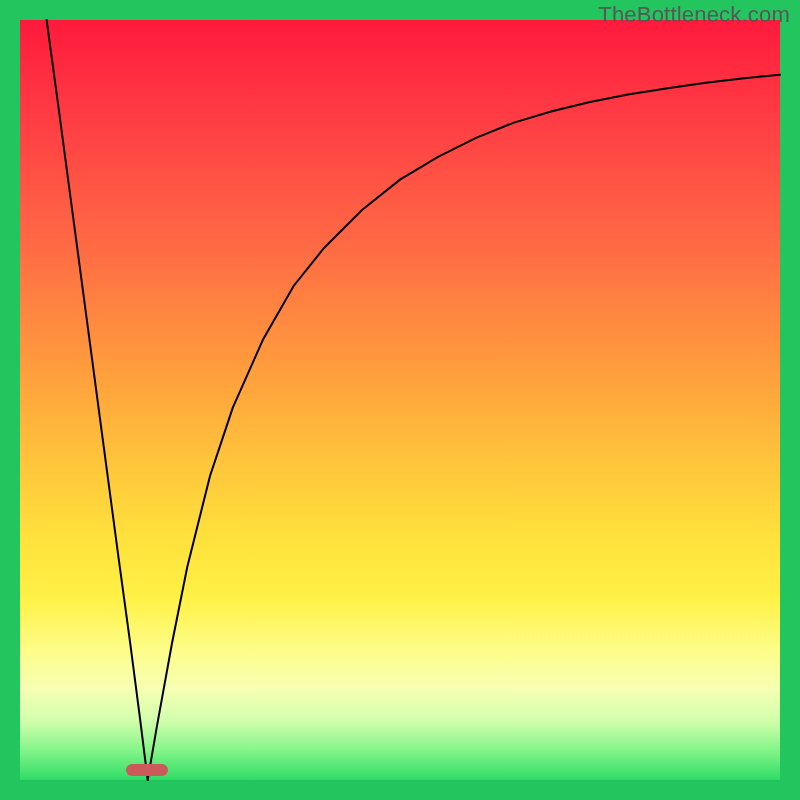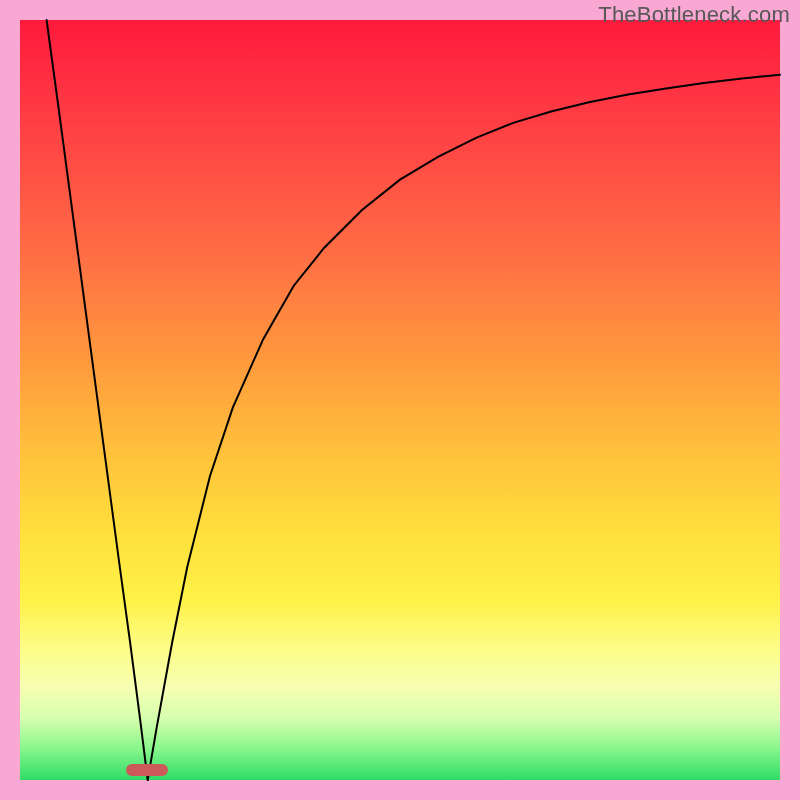--- a/index.html
+++ b/index.html
@@ -8,21 +8,21 @@
     width: 800px;
     height: 800px;
     overflow: hidden;
     background: #000;
     font-family: Arial, Helvetica, sans-serif;
   }
   .frame {
     position: relative;
     width: 800px;
     height: 800px;
-    background: #f9a8d4;
+    background: #22c55e;
   }
   .plot {
     position: absolute;
     left: 20px;
     top: 20px;
     width: 760px;
     height: 760px;
     
     background: linear-gradient(to bottom,
       #ff1a3c 0%,

